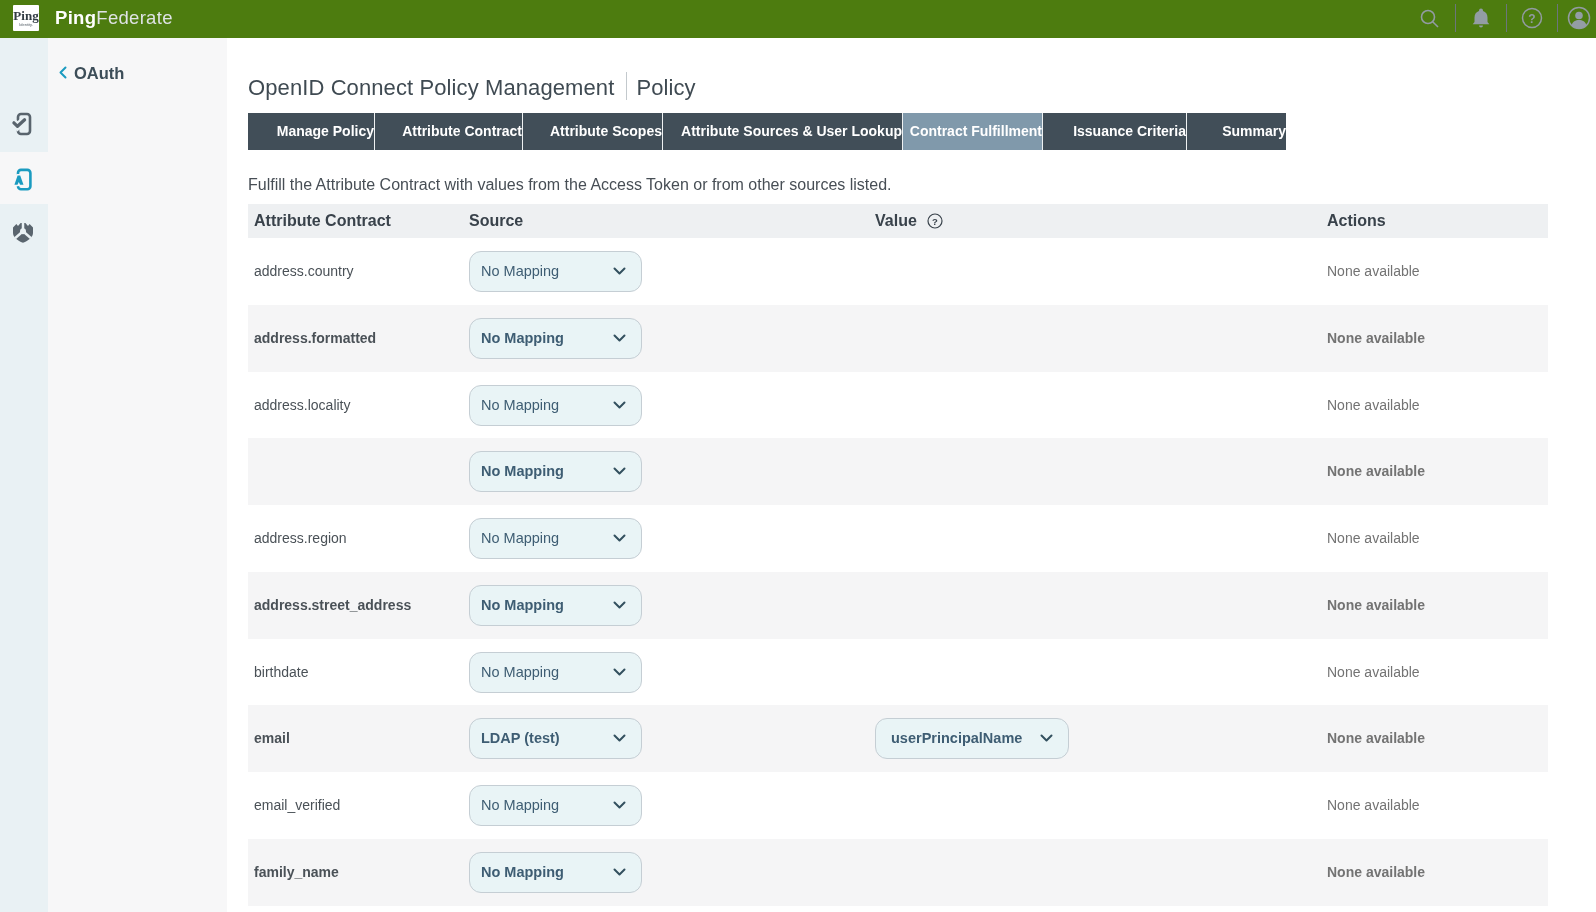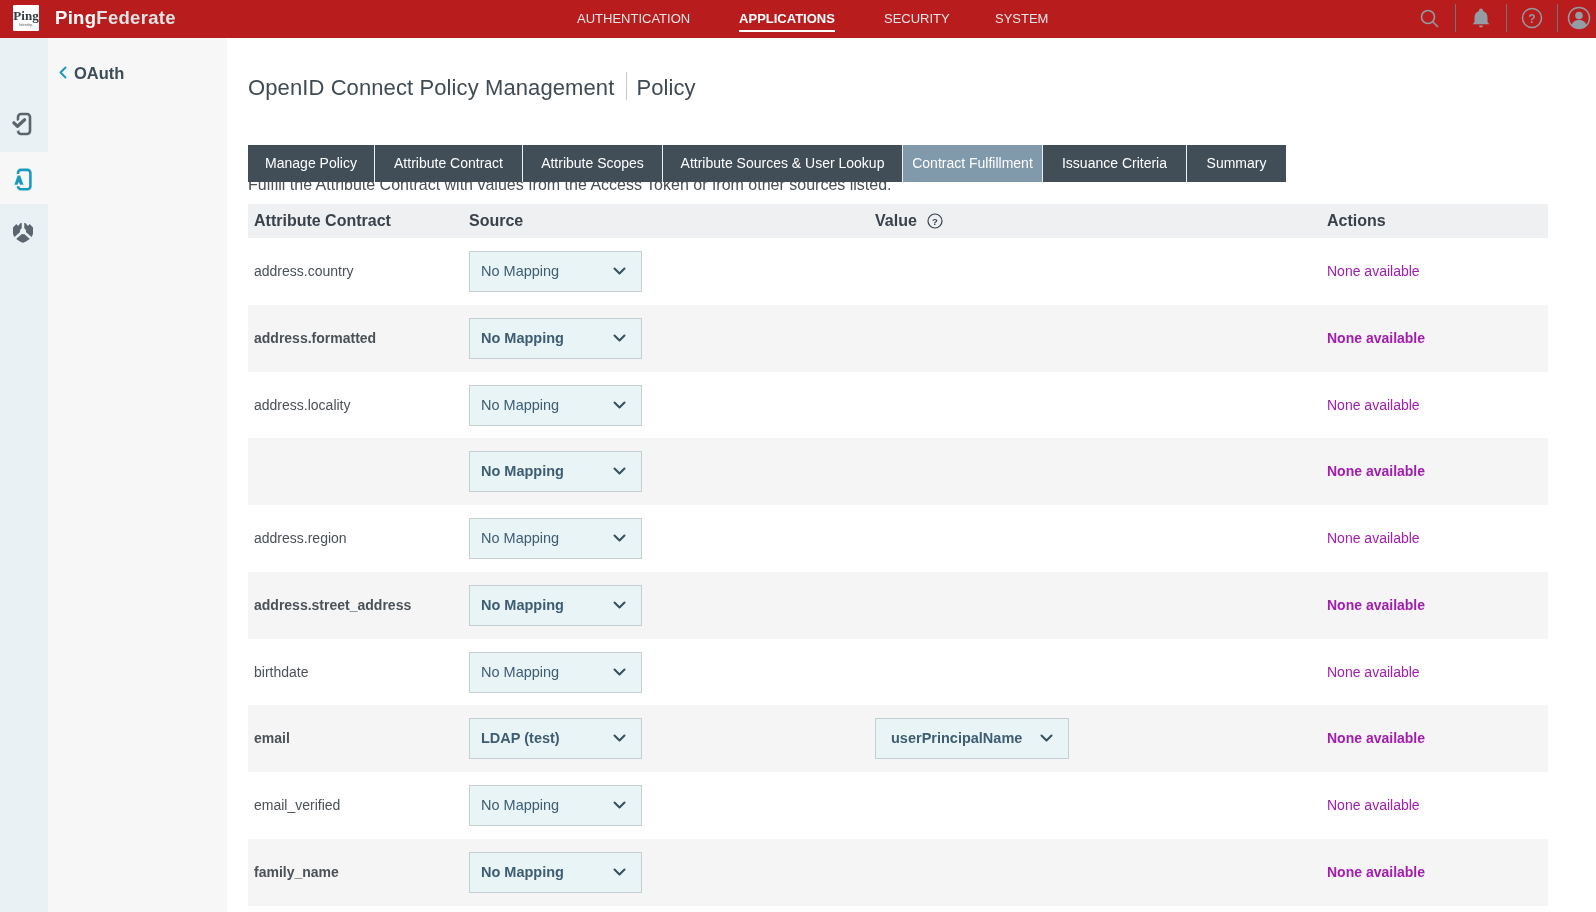--- a/index.html
+++ b/index.html
@@ -1,30 +1,30 @@
 <!DOCTYPE html>
 <html><head>
 <meta charset="utf-8">
 <style>
 * { margin:0; padding:0; box-sizing:border-box; }
 html,body { width:1596px; height:912px; overflow:hidden; background:#fff;
   font-family:"Liberation Sans", sans-serif; }
 
 
 .topbar { position:absolute; left:0; top:0; width:1596px; height:38px;
-  background:#b91c1c; }
+  background:#4d7c0f; }
 .logo-box { position:absolute; left:13px; top:5px; width:26px; height:26px;
   background:#fff; border-radius:1px; }
 .logo-box .ping { position:absolute; left:0; right:0; top:3px; text-align:center;
   font-family:"Liberation Serif", serif; font-weight:bold; font-size:13px; color:#323c44; }
 .logo-box .ident { position:absolute; left:0; right:0; top:17px; text-align:center;
   font-size:4px; color:#5a646c; }
 .brand { position:absolute; left:55px; top:7px; font-size:18.5px; color:#fff;
   font-weight:bold; letter-spacing:0.3px; }
-.brand span { font-weight:bold; color:#dfe3e5; }
+.brand span { font-weight:normal; color:#dfe3e5; }
 .topnav { position:absolute; top:0; height:38px; left:560px; width:500px; }
 .topnav a { position:absolute; top:0; height:38px; line-height:38px; color:#e3e6e8;
   font-size:13px; letter-spacing:0; text-decoration:none; text-align:center; }
 .topnav a.active { color:#fff; font-weight:bold; }
 .topnav a.active:after { content:""; position:absolute; left:0; right:0; bottom:6px;
   height:2px; background:#fff; }
 .topicons { position:absolute; right:0; top:0; height:38px; }
 .topicons .sep { position:absolute; top:4px; width:1px; height:28px; background:#6b757d; }
 .ticon { position:absolute; top:0; }
 
@@ -42,53 +42,47 @@
 
 
 .content { position:absolute; left:227px; top:38px; width:1369px; height:874px; background:#fff; }
 h1 { position:absolute; left:21px; top:34px; font-size:22px; line-height:28px; font-weight:normal; color:#3f4a52;
   letter-spacing:0.1px; }
 h1 .bar { display:inline-block; width:1px; height:28px; background:#c3c9cd; margin:0 9px 0 12px;
   vertical-align:-5.5px; }
 .tabs { position:absolute; left:21px; top:75px; height:37px; width:1054px; display:flex; }
 .tab { flex-shrink:0; }
 .tab { height:37px; line-height:37px; background:#414e58; color:#fff; font-size:14px;
-  font-weight:normal; text-align:center; border-right:1px solid #eef1f2; box-sizing:border-box;margin-top:32px; }
+  font-weight:bold; text-align:right; border-right:1px solid #eef1f2; box-sizing:border-box; }
 .tab:last-child { border-right:none; }
 .tab.active { background:#8099ab; }
 .fulfill { position:absolute; left:21px; top:138px; font-size:16px; color:#474e55; }
 
 
 .table { position:absolute; left:21px; top:166px; width:1300px; }
 .thead { height:34px; background:#eef0f2; position:relative; }
 .thead div { position:absolute; top:0; line-height:34px; font-size:16px; font-weight:bold; color:#39424b; }
 .row { height:66.75px; position:relative; }
 .row.alt { background:#f5f5f6;font-weight:bold; }
 .rowlabel { position:absolute; left:6px; top:0; height:66.75px; line-height:66.75px; font-size:14px; color:#4a5157; }
 .dd { position:absolute; top:13px; height:41px; background:#e9f4f6; border:1px solid #c5ced4;
-  border-radius:0; font-size:14.5px; color:#3e5d73; line-height:38px; }
+  border-radius:12px; font-size:14.5px; color:#3e5d73; line-height:38px; }
 .dd .txt { position:absolute; left:11px; top:0; }
 .dd svg { position:absolute; right:15px; top:15px; }
-.none { position:absolute; left:1079px; top:0; height:66.75px; line-height:66.75px; font-size:14px; color:#a21caf; }
+.none { position:absolute; left:1079px; top:0; height:66.75px; line-height:66.75px; font-size:14px; color:#737373; }
 </style>
 </head>
 <body>
 
 <div class="topbar">
   <div class="logo-box">
       <div class="ping">Ping</div>
       <div class="ident">Identity.</div>
     </div>
   <div class="brand">Ping<span>Federate</span></div>
-  <div class="topnav">
-    <a style="left:17px; width:110px;">AUTHENTICATION</a>
-    <a class="active" style="left:179px; width:96px;">APPLICATIONS</a>
-    <a style="left:324px; width:62px;">SECURITY</a>
-    <a style="left:435px; width:51px;">SYSTEM</a>
-  </div>
   <div class="topicons">
 
     <svg class="ticon" style="right:155px; top:8px;" width="22" height="22" viewBox="0 0 22 22">
       <circle cx="9" cy="9" r="6.5" fill="none" stroke="#929ba2" stroke-width="1.6"></circle>
       <line x1="13.7" y1="13.7" x2="19" y2="19" stroke="#929ba2" stroke-width="1.6"></line>
     </svg>
     <div class="sep" style="right:140px;"></div>
 
     <svg class="ticon" style="right:105px; top:7px;" width="20" height="22" viewBox="0 0 20 22">
       <path d="M10 1.5 a2 2 0 0 1 2 2 v0.6 c2.8 0.9 4.5 3.3 4.5 6.3 v4.6 l1.8 2.2 H1.7 l1.8-2.2 v-4.6 c0-3 1.7-5.4 4.5-6.3 v-0.6 a2 2 0 0 1 2-2z" fill="#939da4"></path>

